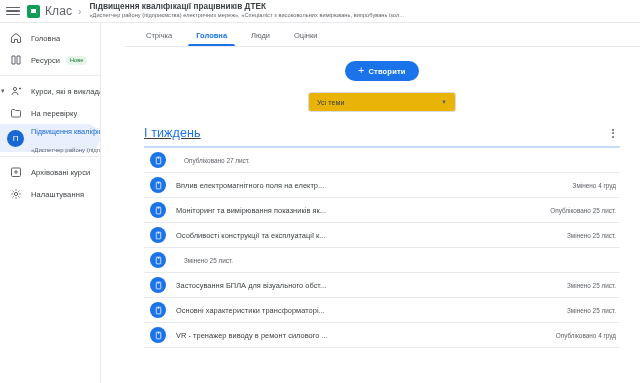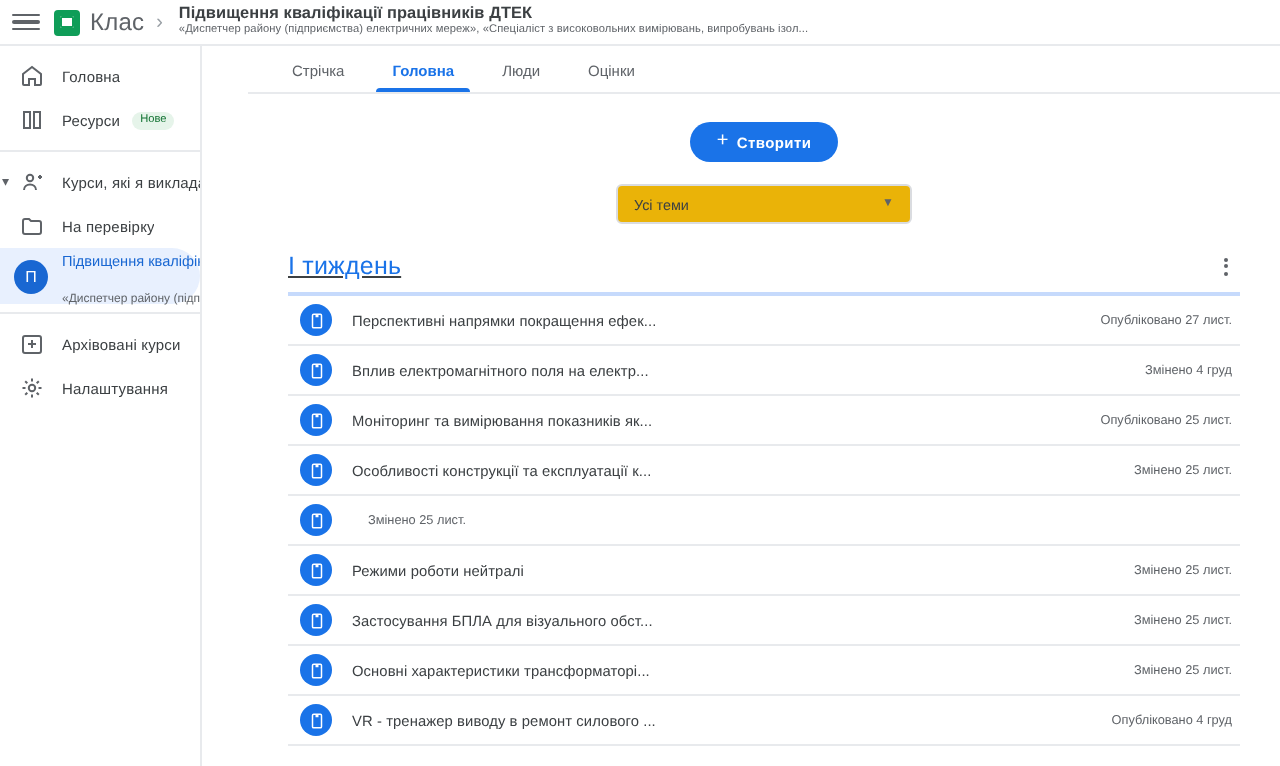--- a/index.html
+++ b/index.html
@@ -321,21 +321,20 @@
 
     <div class="list">
 
       <div class="row">
         <span class="row-ico">
           <svg viewBox="0 0 24 24" fill="none" stroke="#fff" stroke-width="2">
               <rect x="6" y="3" width="12" height="18" rx="1.5"></rect>
               <path d="M10 3h4v4h-4z" fill="#fff" stroke="none"></path>
             </svg>
         </span>
-        <span class="row-title">Перспективні напрямки покращення ефек...</span>
         <span class="row-meta">Опубліковано 27 лист.</span>
       </div>
 
       <div class="row">
         <span class="row-ico">
           <svg viewBox="0 0 24 24" fill="none" stroke="#fff" stroke-width="2">
               <rect x="6" y="3" width="12" height="18" rx="1.5"></rect>
               <path d="M10 3h4v4h-4z" fill="#fff" stroke="none"></path>
             </svg>
         </span>
@@ -368,30 +367,20 @@
       <div class="row">
         <span class="row-ico">
           <svg viewBox="0 0 24 24" fill="none" stroke="#fff" stroke-width="2">
               <rect x="6" y="3" width="12" height="18" rx="1.5"></rect>
               <path d="M10 3h4v4h-4z" fill="#fff" stroke="none"></path>
             </svg>
         </span>
         <span class="row-meta">Змінено 25 лист.</span>
       </div>
 
-      <div class="row">
-        <span class="row-ico">
-          <svg viewBox="0 0 24 24" fill="none" stroke="#fff" stroke-width="2">
-              <rect x="6" y="3" width="12" height="18" rx="1.5"></rect>
-              <path d="M10 3h4v4h-4z" fill="#fff" stroke="none"></path>
-            </svg>
-        </span>
-        <span class="row-title">Режими роботи нейтралі</span>
-        <span class="row-meta">Змінено 25 лист.</span>
-      </div>
 
       <div class="row">
         <span class="row-ico">
           <svg viewBox="0 0 24 24" fill="none" stroke="#fff" stroke-width="2">
               <rect x="6" y="3" width="12" height="18" rx="1.5"></rect>
               <path d="M10 3h4v4h-4z" fill="#fff" stroke="none"></path>
             </svg>
         </span>
         <span class="row-title">Застосування БПЛА для візуального обст...</span>
         <span class="row-meta">Змінено 25 лист.</span>

